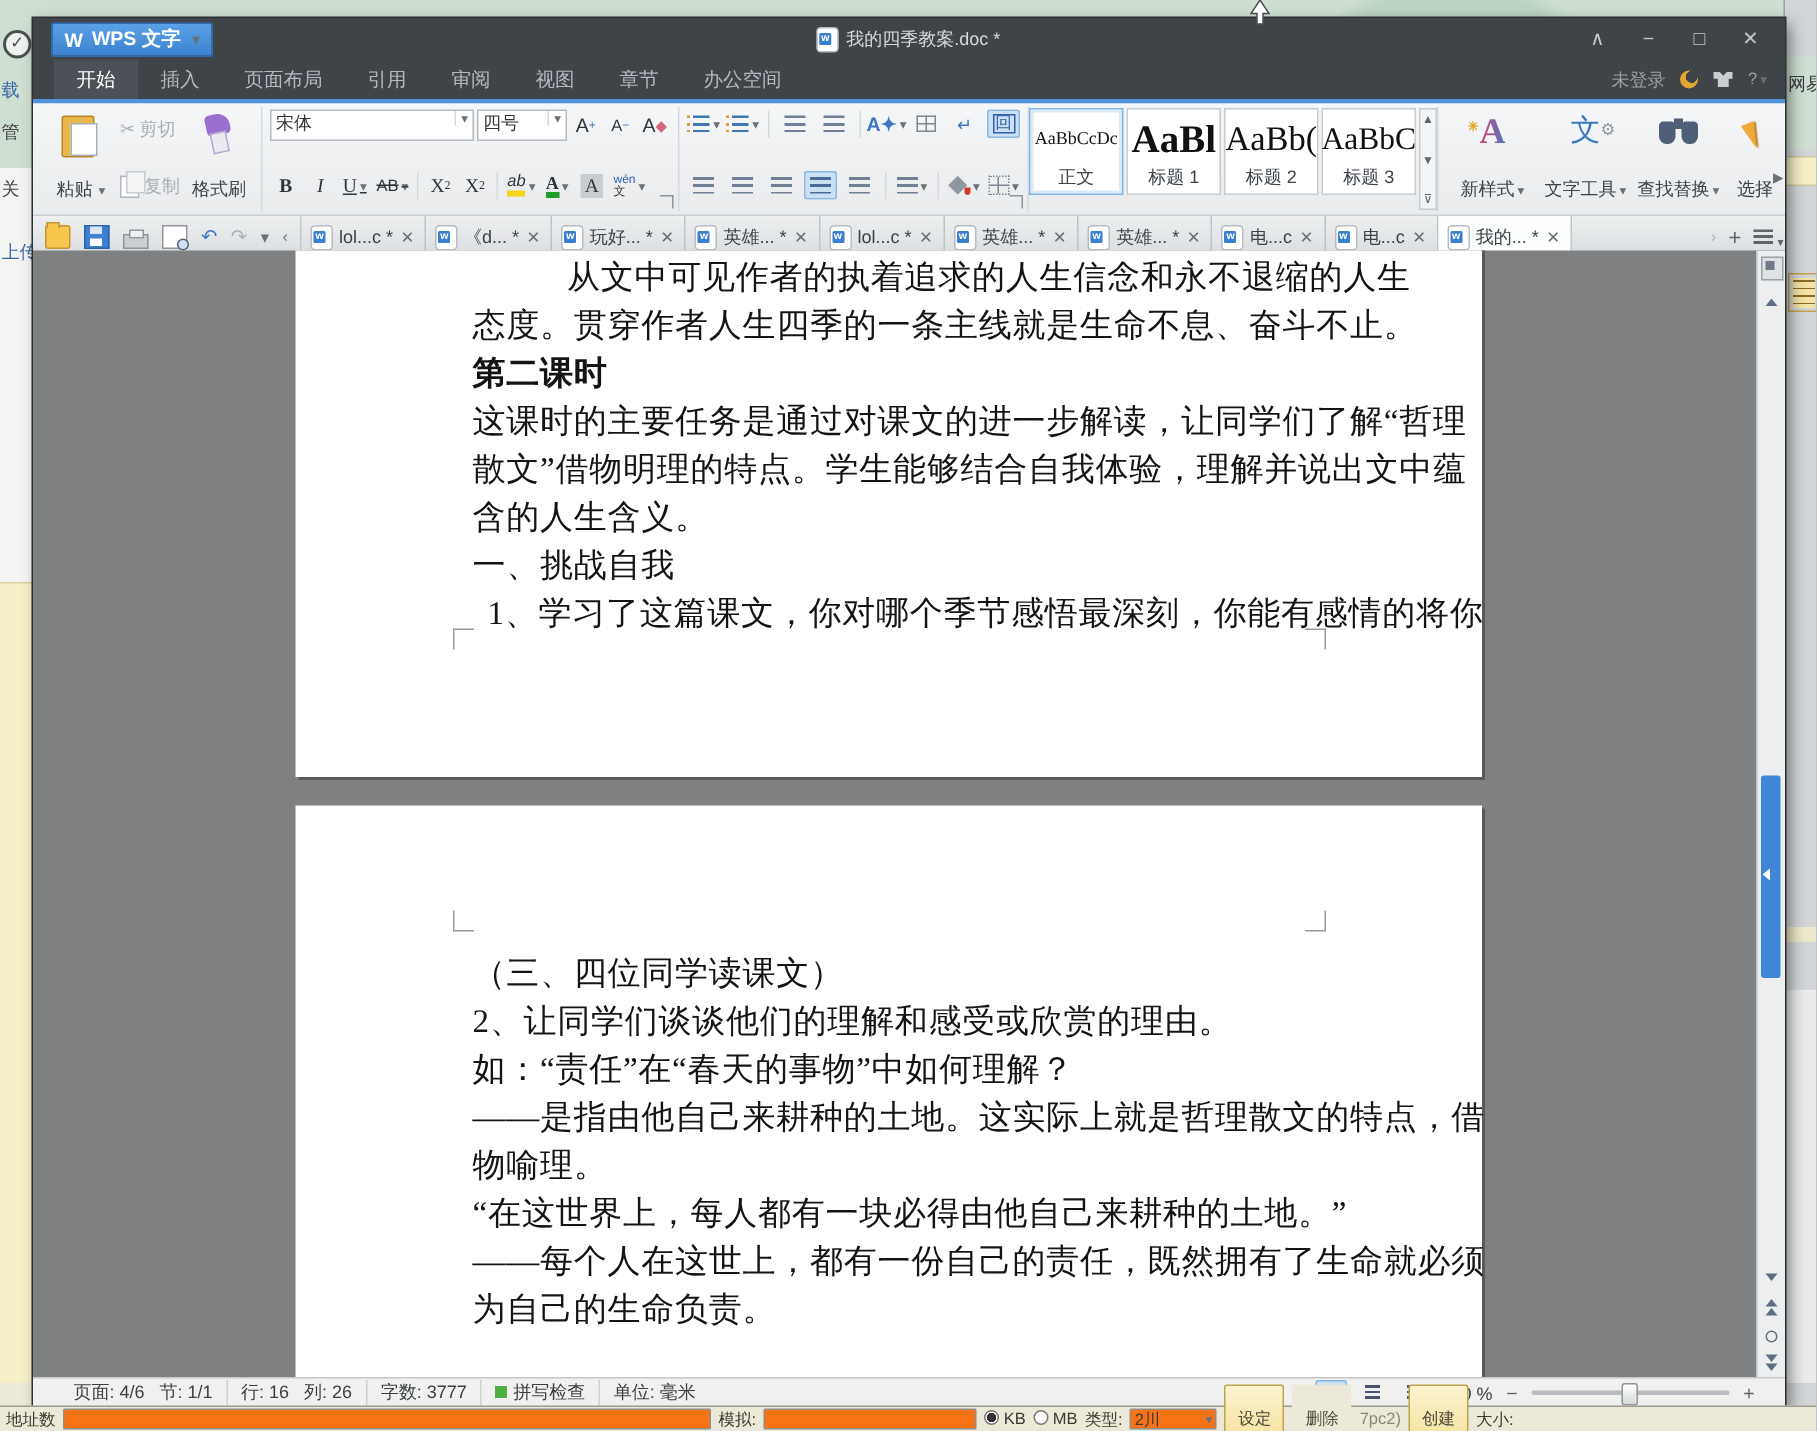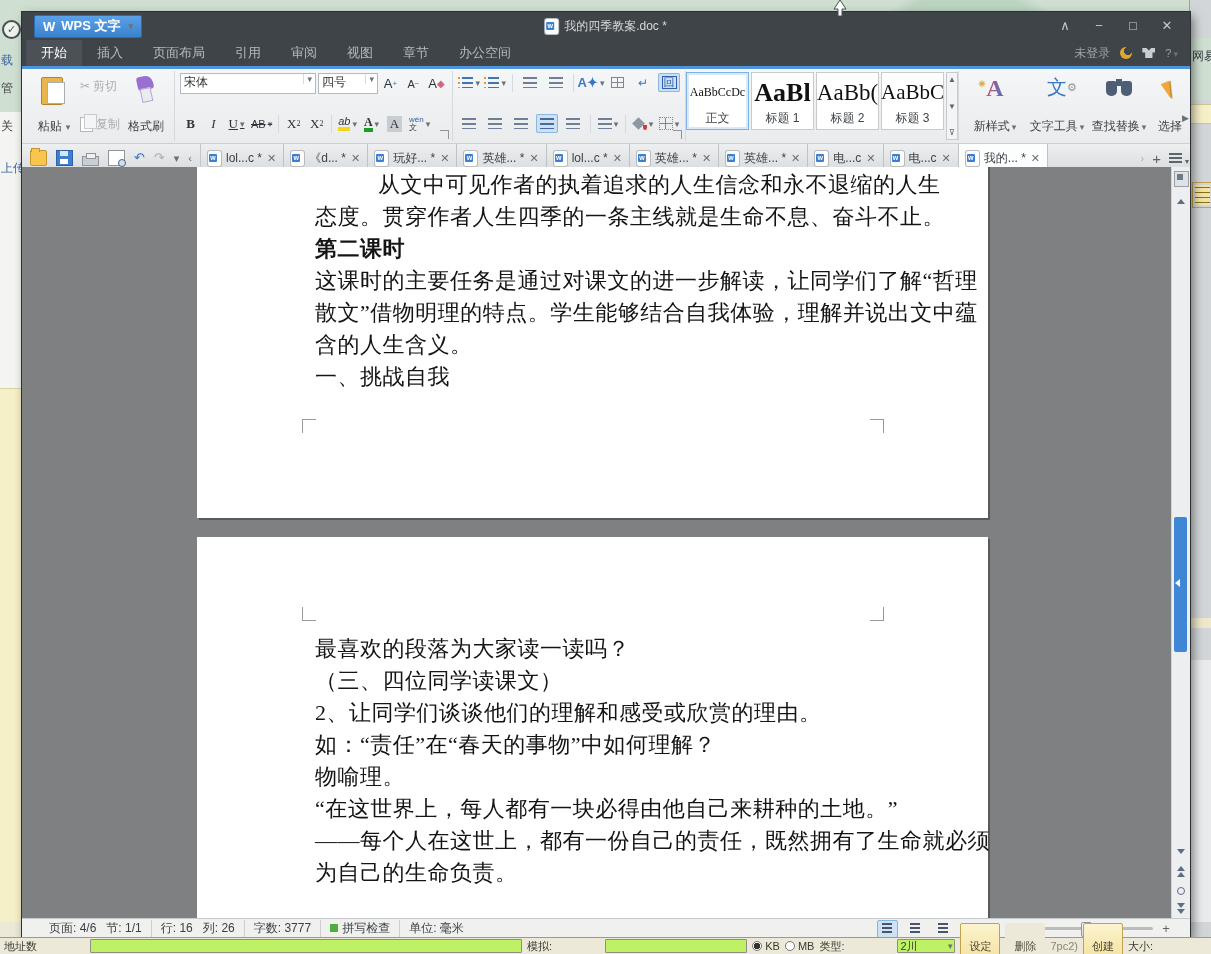--- a/index.html
+++ b/index.html
@@ -23,21 +23,21 @@
   .rstrip .rg{position:absolute;top:38px;left:1px;width:20px;height:62px;background:#cfe0d2;}
   .rstrip .ry{position:absolute;top:104px;left:1px;width:20px;height:18px;background:#f6f0c8;border-top:1px solid #cfc694;border-bottom:1px solid #cfc694;}
   .rstrip .rdoc{position:absolute;top:182px;left:2px;width:15px;height:20px;background:#f3e3a4;border:1px solid #c4a14c;
      background-image:repeating-linear-gradient(to bottom,transparent 0 4px,#8a6d25 4px 5px);background-clip:content-box;padding:2px;}
   .rstrip .ry2{position:absolute;top:618px;left:1px;width:20px;height:10px;background:#eee9cb;}
   .rstrip .rw{position:absolute;top:660px;left:1px;width:20px;height:262px;background:#e9ebec;}
   .rfrag{position:absolute;top:48px;left:2px;font-size:12px;color:#3a3f44;white-space:nowrap;overflow:hidden;width:19px;}
   
   .bstrip{position:absolute;left:0;bottom:0;width:1211px;height:17px;background:#ece9d8;border-top:1px solid #9a9a90;
     display:flex;align-items:center;gap:5px;padding:0 4px;font-size:11px;color:#3a3a32;box-sizing:border-box;}
-  .binput{height:12px;background:#bef264;border:1px solid #8f8f85;border-radius:1px;margin-left:48px;}
+  .binput{height:12px;background:#f97316;border:1px solid #8f8f85;border-radius:1px;}
   .bbtn{height:13px;padding:16px 8px;background:linear-gradient(#fdf4cf,#f1dd92);border:1px solid #c0a34e;border-radius:2px;
     font-size:11px;line-height:12px;color:#4a4436;}
   .bbtn.flat{background:#ece9d8;border-color:transparent;color:#55503f;font-family:Liberation Serif, serif;}
   .radio{width:8px;height:8px;border:1px solid #777;border-radius:50%;display:inline-block;vertical-align:-1px;background:#fff;}
   .radio.on{background:radial-gradient(circle,#333 0 3px,#fff 3px);}
   
   .cursor{position:absolute;left:832px;top:0;width:16px;height:17px;z-index:60;}
   
   .wps{position:absolute;left:22px;top:12px;width:1168px;height:926px;background:#eff1f2;
        box-shadow:0 0 0 1px #2c3033,3px 4px 10px rgba(0,0,0,.5);}
@@ -45,21 +45,21 @@
   .wpsbtn{margin-left:12px;height:21px;background:linear-gradient(#5ba1e6,#3a82cf);border:1px solid #2e6cb2;border-radius:2px;
     color:#fff;display:flex;align-items:center;gap:6px;padding:0 8px;font-size:13px;font-weight:bold;}
   .wpsbtn .wlogo{font-size:13px;font-weight:bold;}
   .doc-title{position:absolute;left:50%;transform:translateX(-50%);display:flex;align-items:center;gap:6px;
     color:#d6d9db;font-size:12px;white-space:nowrap;}
   .wicon{width:13px;height:15px;background:#fdfdfd;border-radius:2px;position:relative;box-shadow:0 0 0 1px #b7bcc1;}
   .wicon i{position:absolute;left:1px;top:3px;width:8px;height:8px;background:#3a7fd0;border-radius:1px;color:#fff;
     font-style:normal;font-size:7px;line-height:8px;text-align:center;font-weight:bold;}
   .winctl{margin-left:auto;display:flex;margin-right:6px;}
   .winctl span{width:34px;text-align:center;color:#c3c8cc;font-size:13px;line-height:28px;cursor:default;}
-  .menubar{height:26px;background:#3f4448;display:flex;align-items:flex-start;padding-left:4px;position:relative;}
+  .menubar{height:26px;background:#3f4448;display:flex;align-items:flex-start;padding-left:14px;position:relative;}
   .mtab{padding:0 15px;font-size:13px;color:#b4bac0;line-height:26px;}
   .mtab.active{color:#fff;background:#4b5156;}
   .menu-right{position:absolute;right:12px;top:0;height:26px;display:flex;align-items:center;gap:10px;color:#9ba1a6;font-size:12px;}
   .moon{width:12px;height:12px;border-radius:50%;background:radial-gradient(circle at 65% 35%,#3f4448 0 4px,#e0a62f 4px);display:inline-block;}
   .shirt{width:13px;height:10px;background:#c9ced2;display:inline-block;
     clip-path:polygon(0 0,32% 0,50% 25%,68% 0,100% 0,100% 45%,78% 45%,78% 100%,22% 100%,22% 45%,0 45%);}
   .qdd{font-size:11px;}
   .blueline{height:3px;background:#4f93da;}
   
   .ribbon{height:70px;background:linear-gradient(#f5f6f7,#e9ebed);border-bottom:1px solid #ccd0d3;
@@ -576,33 +576,34 @@
 
       <div class="page p1">
         <div class="textblock tb1">
           <div class="tl ind1">从文中可见作者的执着追求的人生信念和永不退缩的人生</div>
           <div class="tl">态度。贯穿作者人生四季的一条主线就是生命不息、奋斗不止。</div>
           <div class="tl bold">第二课时</div>
           <div class="tl">这课时的主要任务是通过对课文的进一步解读，让同学们了解“哲理</div>
           <div class="tl">散文”借物明理的特点。学生能够结合自我体验，理解并说出文中蕴</div>
           <div class="tl">含的人生含义。</div>
           <div class="tl">一、挑战自我</div>
+          <div class="tl ind2">1、学习了这篇课文，你对哪个季节感悟最深刻，你能有感情的将你</div>
         </div>
         <div class="mark m-bl"></div>
         <div class="mark m-br"></div>
       </div>
 
       <div class="page p2">
         <div class="mark m-tl"></div>
         <div class="mark m-tr"></div>
         <div class="textblock tb2">
-          <div class="tl">最喜欢的段落为大家读一读吗？</div>
           <div class="tl">（三、四位同学读课文）</div>
           <div class="tl">2、让同学们谈谈他们的理解和感受或欣赏的理由。</div>
           <div class="tl">如：“责任”在“春天的事物”中如何理解？</div>
+          <div class="tl">——是指由他自己来耕种的土地。这实际上就是哲理散文的特点，借</div>
           <div class="tl">物喻理。</div>
           <div class="tl">“在这世界上，每人都有一块必得由他自己来耕种的土地。”</div>
           <div class="tl">——每个人在这世上，都有一份自己的责任，既然拥有了生命就必须</div>
           <div class="tl">为自己的生命负责。</div>
         </div>
       </div>
 
       <div class="scrollcol">
         <span class="sc-page"></span>
         <div class="sc-btn" style="top:26px">

